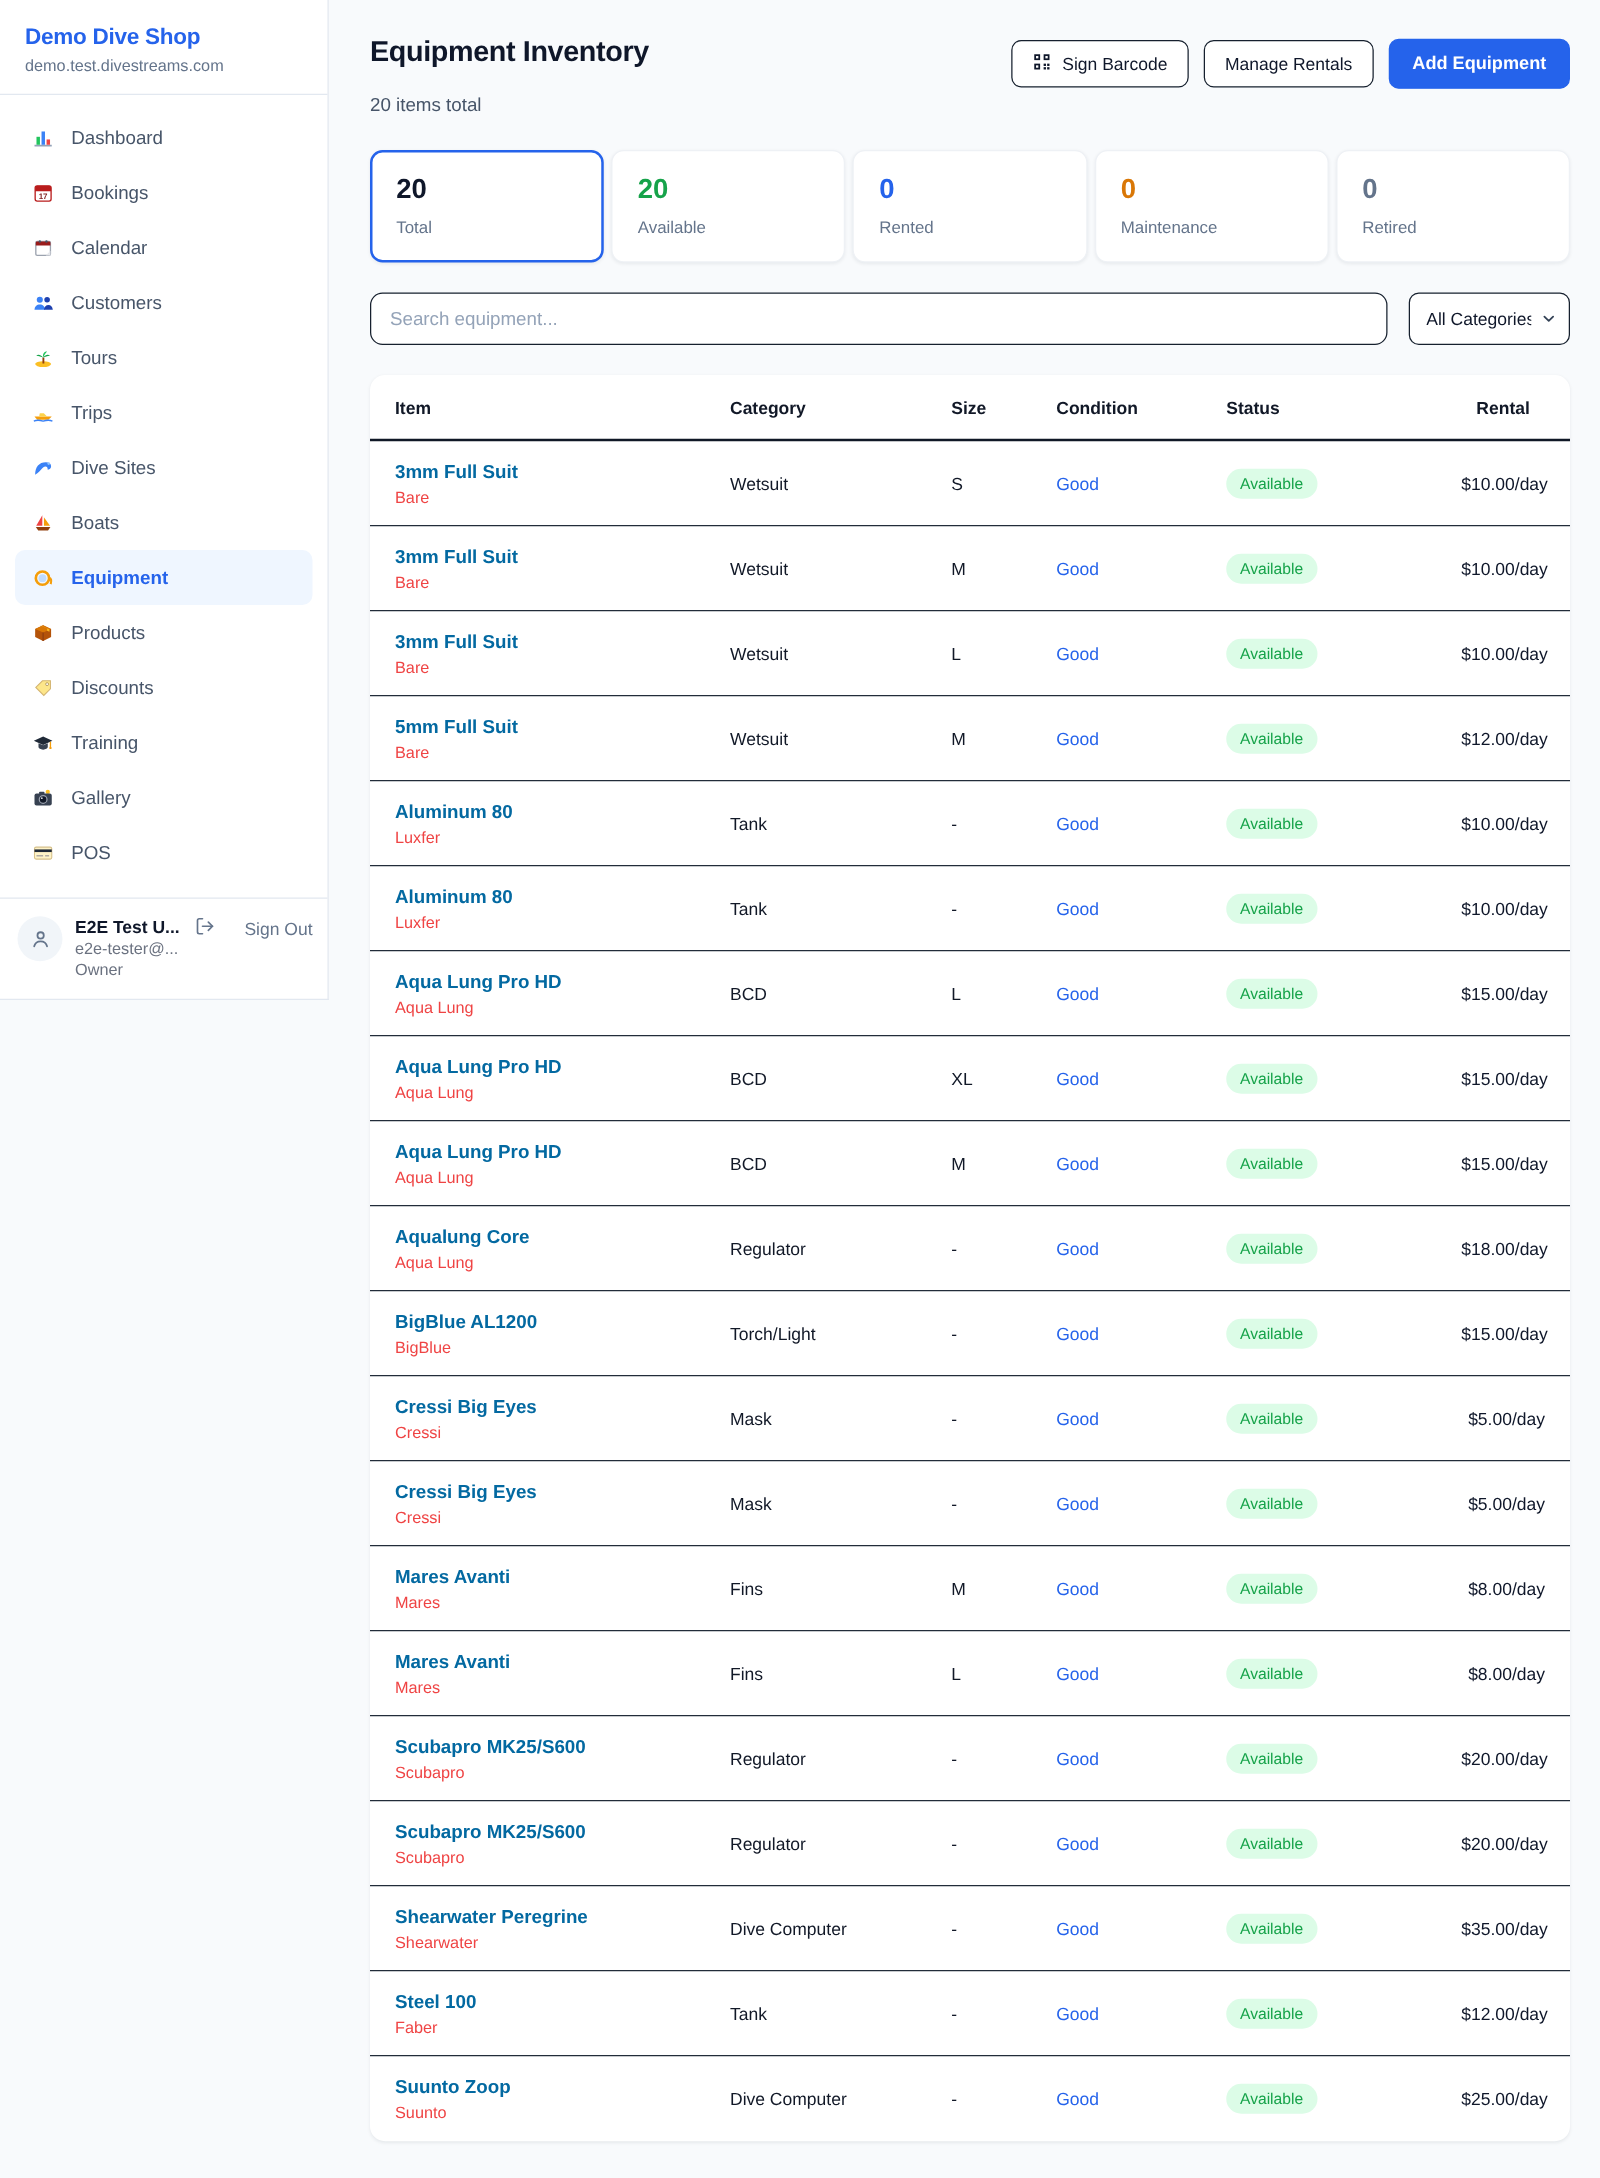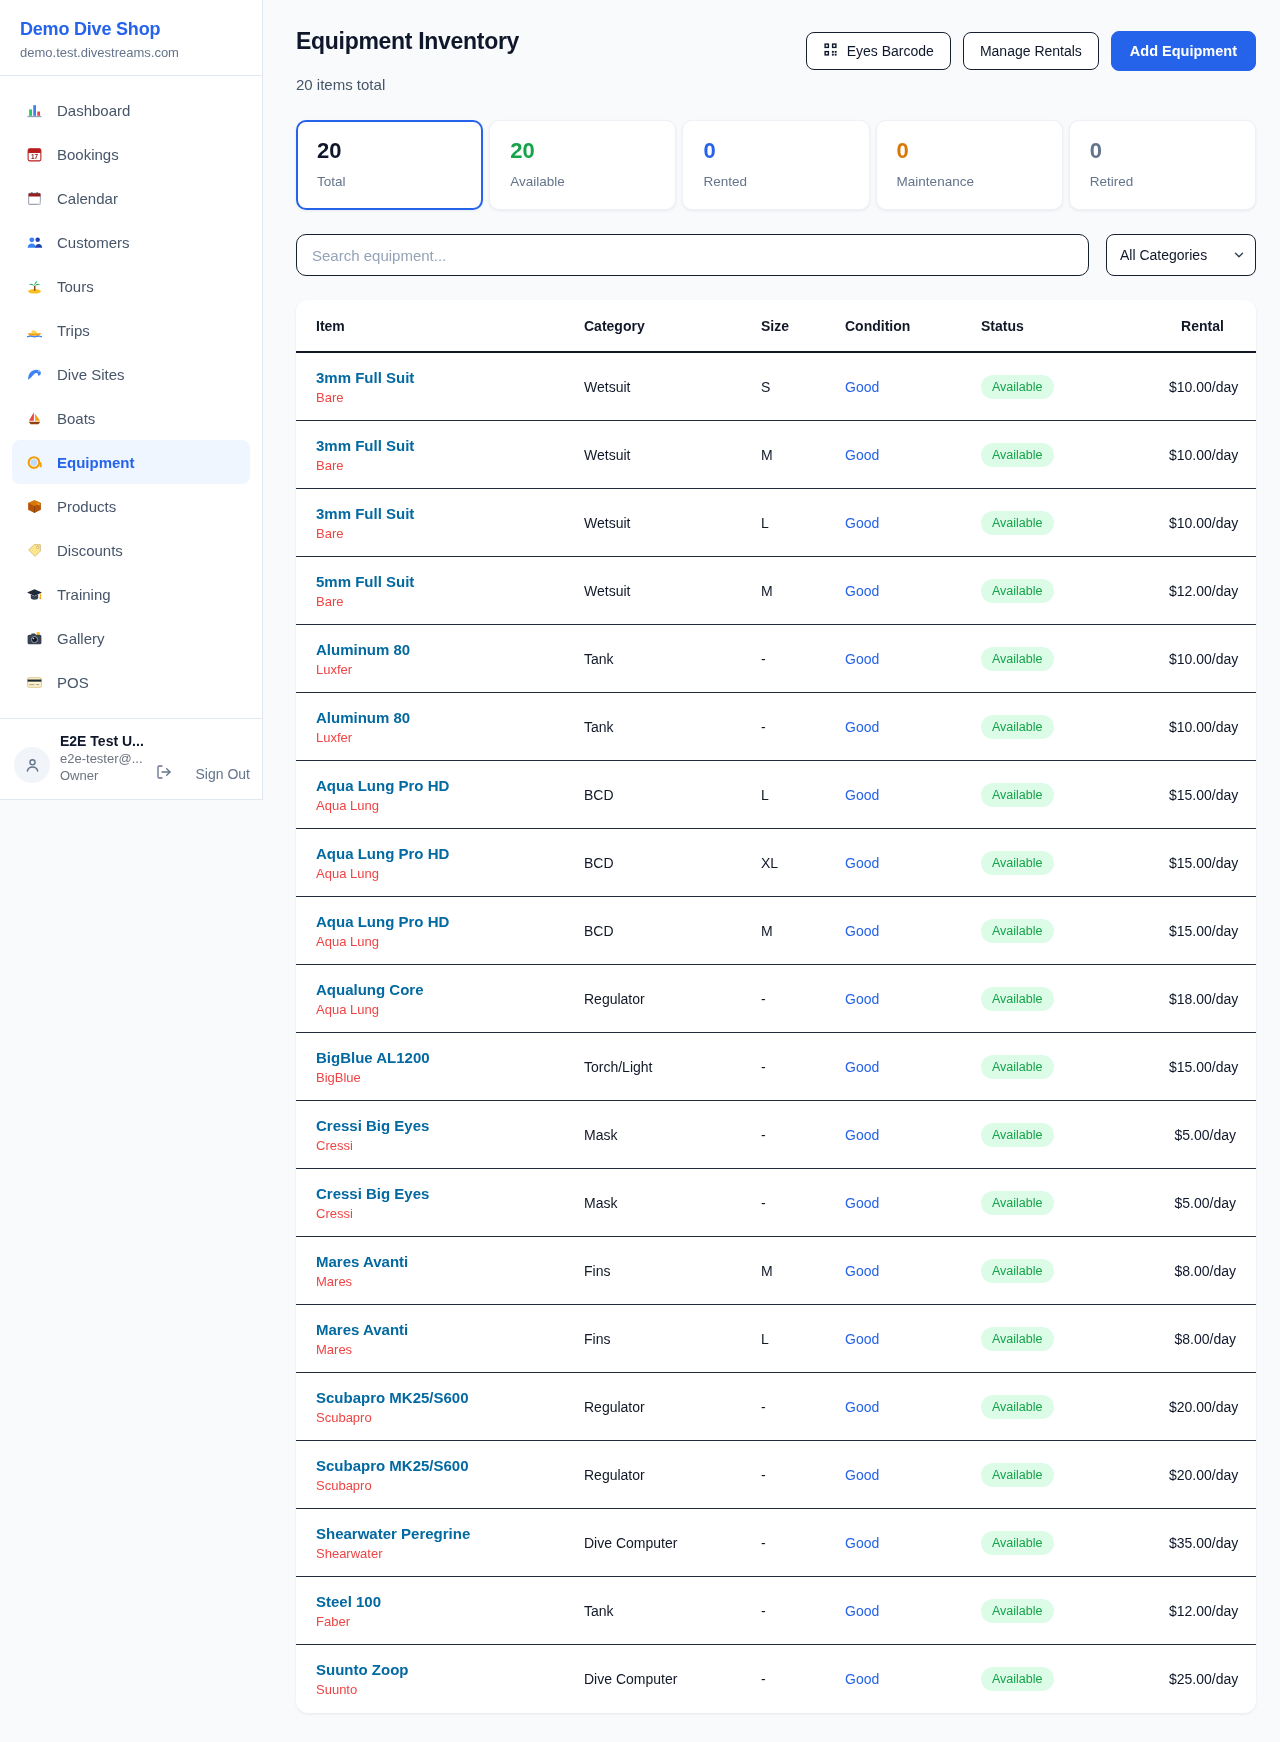--- a/index.html
+++ b/index.html
@@ -26,21 +26,21 @@
   .nav-item {
     display:flex; align-items:center; gap:13px;
     height:44px; padding:0 12px; border-radius:8px;
     font-size:15px; color:#475569; cursor:pointer;
   }
   .nav-item .icon { width:20px; display:flex; justify-content:center; align-items:center; }
   .nav-item.active { background:#eff6ff; color:#2563eb; font-weight:600; }
   .sidebar-footer {
     border-top:1px solid #e2e8f0;
     padding:14px 12px 16px 14px;
-    display:flex; align-items:flex-end; gap:10px;
+    display:flex; align-items:flex-start; gap:10px;
   }
   .avatar {
     width:36px; height:36px; border-radius:50%;
     background:#f1f5f9; flex:0 0 36px;
     display:flex; align-items:center; justify-content:center;
   }
   .user-col { flex:1; min-width:0; }
   .user-name { font-size:14px; font-weight:700; color:#0f172a; white-space:nowrap; }
   .user-email { font-size:13px; color:#6b7280; margin-top:2px; white-space:nowrap; }
   .user-role { font-size:13px; color:#6b7280; margin-top:2px; }
@@ -66,21 +66,21 @@
   .stat-value { font-size:22px; font-weight:800; }
   .stat-label { margin-top:10px; font-size:13.5px; color:#64748b; }
 
   .filter-row { display:flex; gap:17px; margin-top:24px; }
   .search-input {
     flex:1; height:42px; background:#fff;
     border:1.5px solid #16202e; border-radius:10px;
     padding:12px 15px; font-size:15px; color:#0f172a; font-family:inherit; outline:none;
   }
   .search-input::placeholder { color:#94a3b8; }
-  .select-wrap { position:relative; width:150px; }
+  .select-wrap { position:relative; width:129px; }
   .select-wrap select {
     width:100%; height:42px; background:#fff; appearance:none; -webkit-appearance:none;
     border:1.5px solid #16202e; border-radius:8px;
     padding:0 30px 0 13px; font-size:14px; color:#0f172a; font-family:inherit; cursor:pointer;
   }
   .select-chevron { position:absolute; right:10px; top:14px; pointer-events:none; }
 
   .table-card {
     margin-top:24px; margin-bottom:32px; background:#fff;
     border-radius:12px; box-shadow:0 1px 3px rgba(15,23,42,.08);
@@ -300,21 +300,21 @@
                 <rect x="12.5" y="9.5" width="2" height="2"></rect>
                 <rect x="9.5" y="12.5" width="2" height="2"></rect>
                 <rect x="12.5" y="12.5" width="2" height="2"></rect>
               </g>
               <g fill="#fff">
                 <rect x="3" y="3" width="2" height="2"></rect>
                 <rect x="11" y="3" width="2" height="2"></rect>
                 <rect x="3" y="11" width="2" height="2"></rect>
               </g>
             </svg></span>
-        <span>Eyes Barcode</span>
+        <span>Sign Barcode</span>
       </button>
       <button class="btn btn-outline">
         <span>Manage Rentals</span>
       </button>
       <button class="btn btn-primary">
         <span>Add Equipment</span>
       </button>
     </div>
   </div>
 

